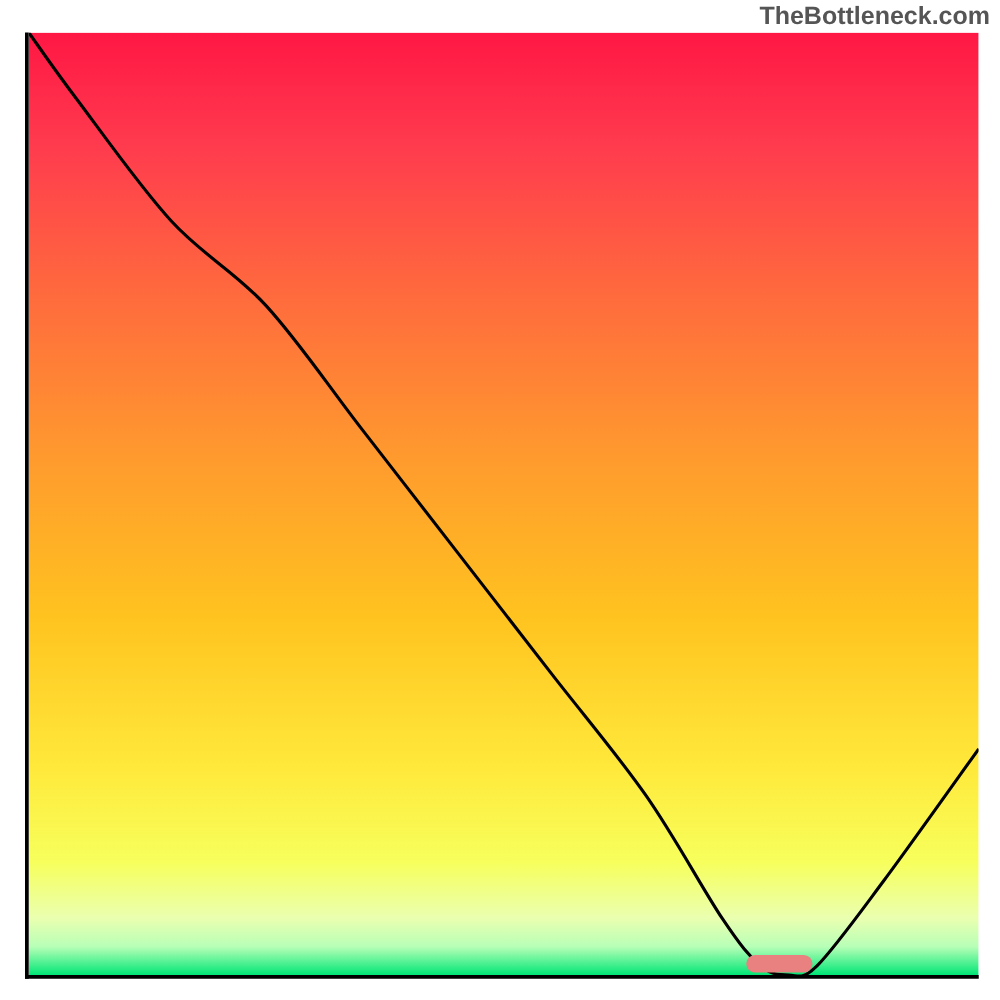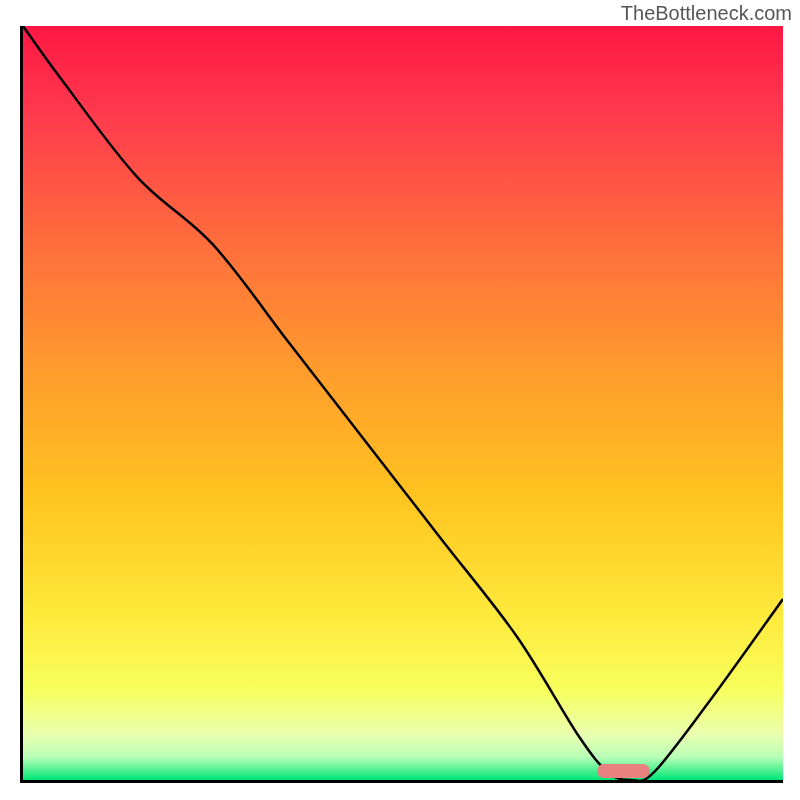--- a/index.html
+++ b/index.html
@@ -14,21 +14,21 @@
     width: 800px;
     height: 800px;
     position: relative;
   }
   .watermark {
     position: absolute;
     top: 2px;
     right: 8px;
     color: #555;
     font-size: 20px;
-    font-weight: 400;
+    font-weight: 700;
     z-index: 10;
   }
   .plot-area {
     position: absolute;
     left: 20px;
     top: 26px;
     width: 760px;
     height: 754px;
     border-left: 3px solid black;
     border-bottom: 3px solid black;

